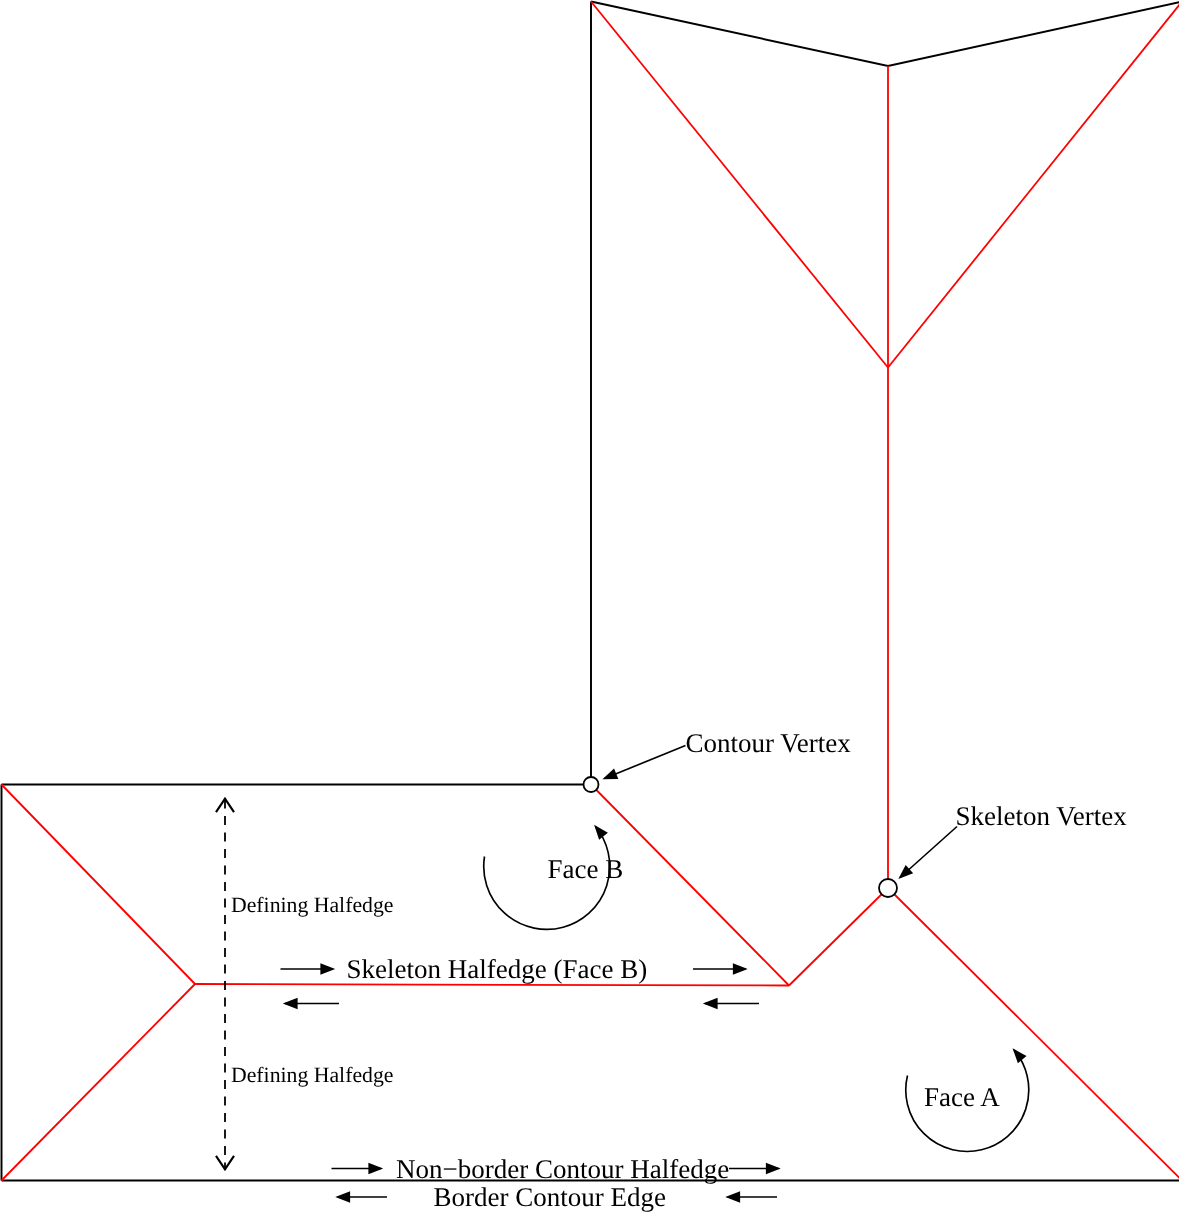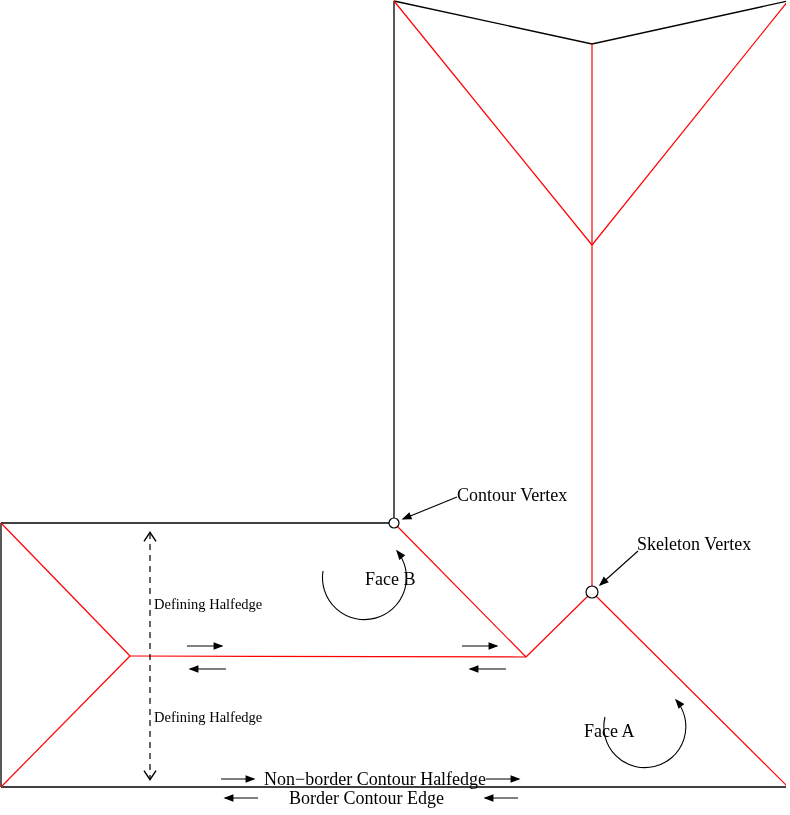--- a/index.html
+++ b/index.html
@@ -117,24 +117,25 @@
       <line class="annot-line" x1="518" y1="798" x2="485" y2="798" marker-end="url(#mSolid)"></line>
     </g>
   </svg>
 
   <div class="lbl" style="left:457px; top:486px;">Contour Vertex</div>
 
   <div class="lbl" style="left:637px; top:535px;">Skeleton Vertex</div>
 
   <div class="lbl" style="left:342px; top:570px;margin-left:23px;">Face B</div>
 
-  <div class="lbl" style="left:584px; top:722px;">Face A</div>
+  <div class="lbl" style="left:616px; top:722px;">Face A</div>
 
   <div class="lbl lbl-sm" style="left:154px; top:597px;">Defining Halfedge</div>
 
   <div class="lbl lbl-sm" style="left:154px; top:710px;">Defining Halfedge</div>
 
+  <div class="lbl" style="left:231px; top:637px;">Skeleton Halfedge (Face B)</div>
 
 
   <div class="lbl" style="left:289px; top:789px;">Border Contour Edge</div>
 
   <div class="lbl" style="left:264px; top:770px;">Non−border Contour Halfedge</div>
 </div>
 
 </body></html>

